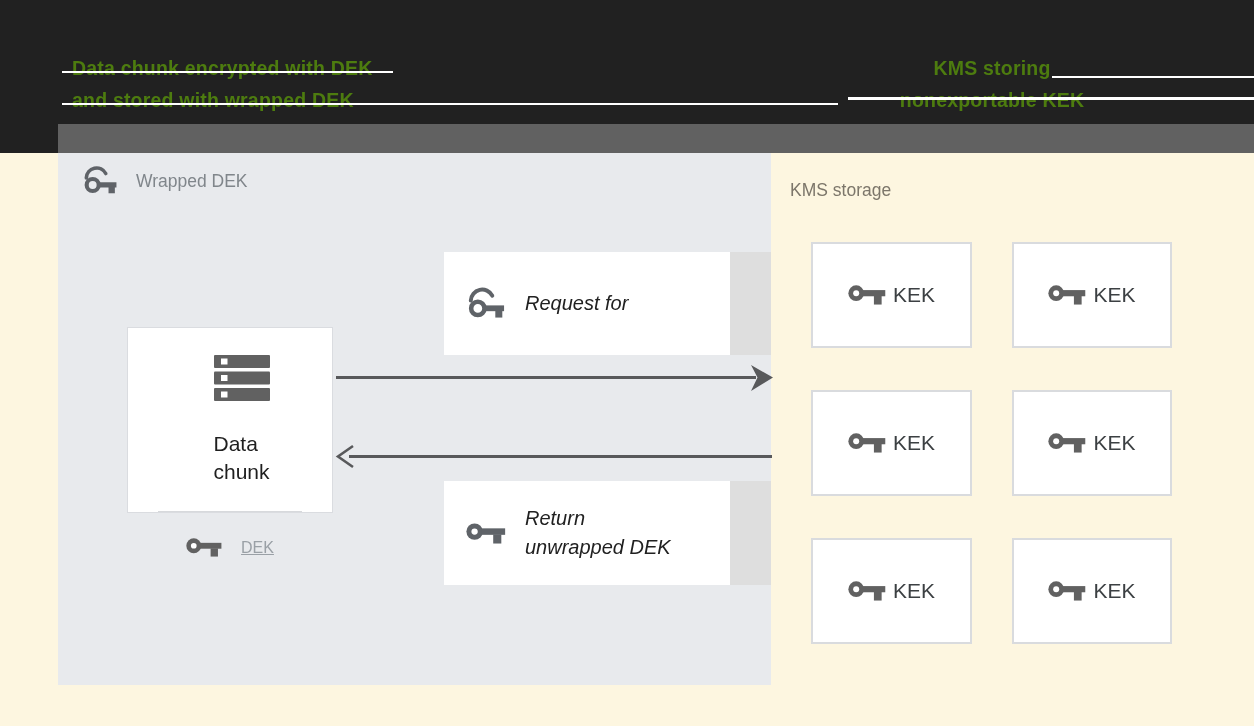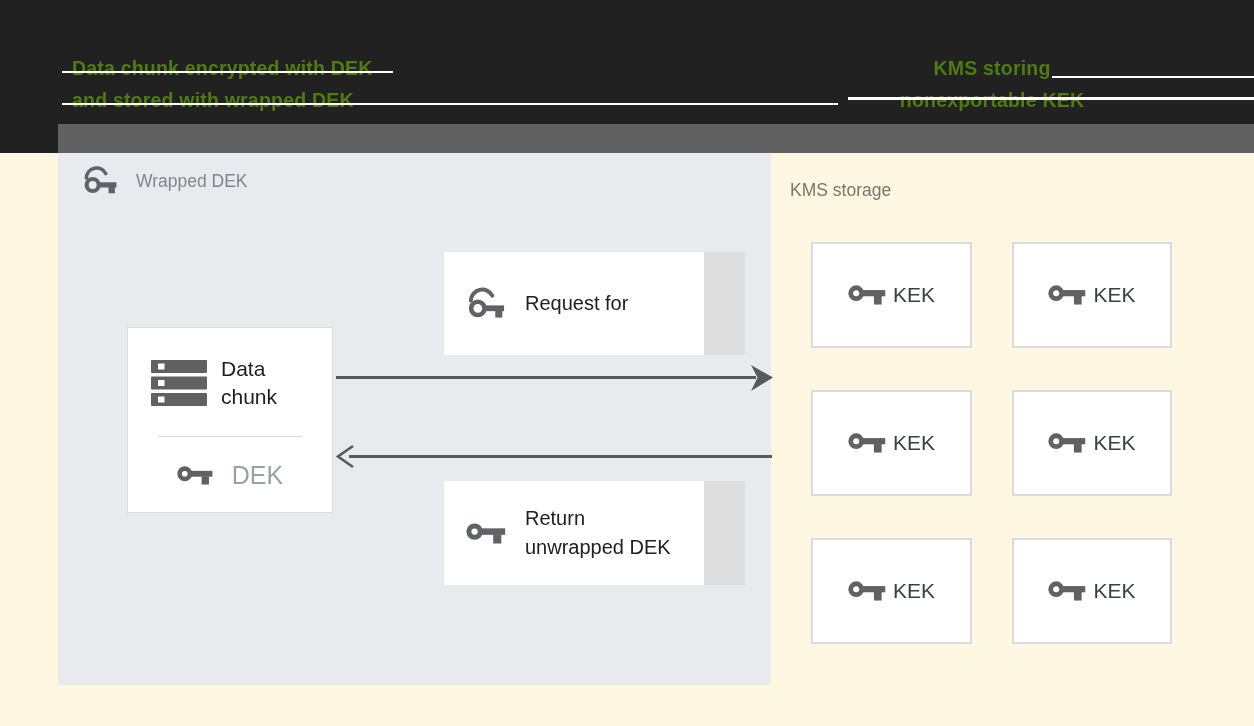--- a/index.html
+++ b/index.html
@@ -52,40 +52,42 @@
   .kms-label { left: 790px; top: 180px; font-size: 17.5px; color: #7c766a; }
 
   
   .data-chunk-box {
     left: 127px; top: 327px; width: 206px; height: 186px;
     background: #ffffff;
     border: 1px solid #dadce0;
     box-sizing: border-box;
   }
   .dc-top {
-    display: flex; align-items: center; gap: 14px;
+    display: flex; align-items: center; gap: 29px;
     padding: 27px 0 0 23px;
+    flex-direction: column;
   }
   .dc-text {
     font-size: 21px; line-height: 28px; color: #1f1f1f;
   }
   .dc-divider {
     margin: 25px 30px 0 30px;
     height: 1px; background: #d7d9dc;
   }
   .dc-key-row {
     display: flex; align-items: center; justify-content: center;
     gap: 17px; margin-top: 24px;
   }
-  .dek-label { font-size: 25px; color: #9aa0a6; }
+  .dek-label { font-size: 16px; color: #9aa0a6; text-decoration: underline; }
 
   
   .msg-box {
-    width: 301px; height: 103px;
+    width: 327px; height: 103px;
     background: #ffffff;
+    font-style: italic;
   }
   .request-box { left: 444px; top: 252px; }
   .return-box  { left: 444px; top: 481px; height: 104px; }
   .msg-strip {
     position: absolute; right: 0; top: 0;
     width: 41px; height: 100%;
     background: #dedede;
   }
   .msg-inner {
     position: absolute; left: 22px; top: 0; height: 100%;

